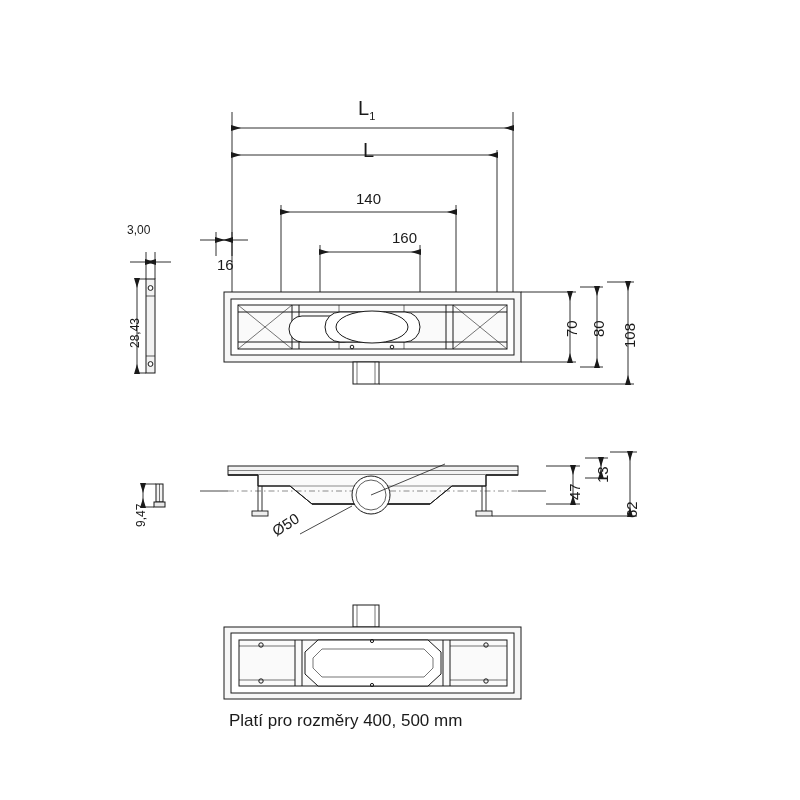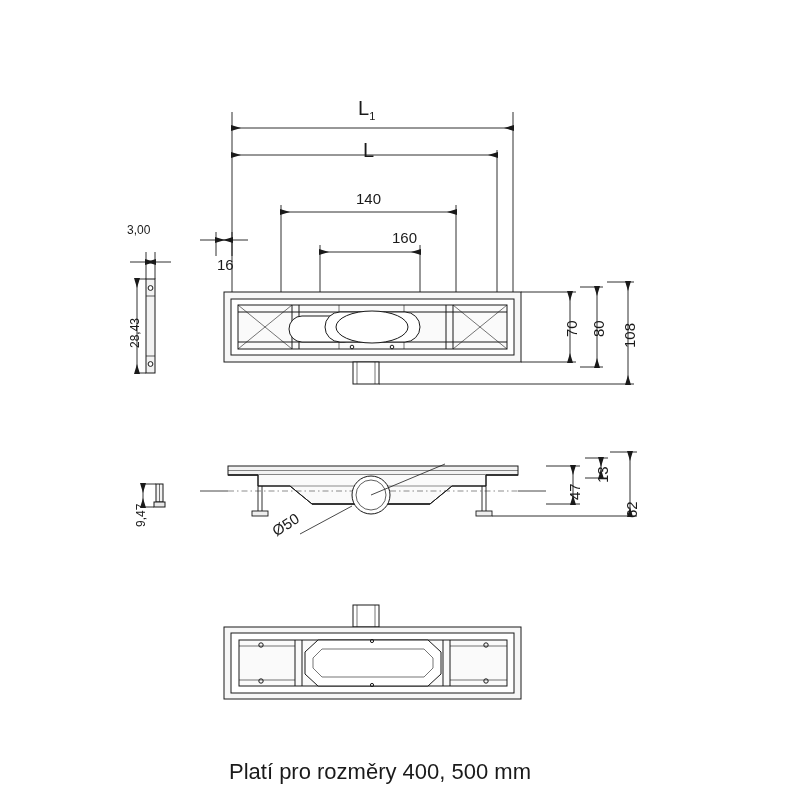--- a/index.html
+++ b/index.html
@@ -3,21 +3,21 @@
 <meta charset="utf-8">
 <style>
   html,body{margin:0;padding:0;background:#ffffff;}
   body{width:800px;height:800px;font-family:"Liberation Sans",sans-serif;color:#1a1a1a;}
   #stage{position:relative;width:800px;height:800px;overflow:hidden;background:#fff;padding-left:24px;}
   svg#drawing{position:absolute;left:0;top:0;width:800px;height:800px;}
   .lbl{position:absolute;font-family:"Liberation Sans",sans-serif;color:#1a1a1a;white-space:nowrap;}
   .dim{font-size:15px;}
   .dim-sm{font-size:12px;}
   .big{font-size:20px;}
-  .cap{font-size:22px;margin-top:48px;}
+  .cap{font-size:17px;}
   .rot{transform-origin:left top;}
   .sub{font-size:11px;vertical-align:sub;}
 </style>
 </head>
 <body>
 
 <div id="stage">
 
   <svg id="drawing" viewBox="0 0 800 800">
     <defs>

